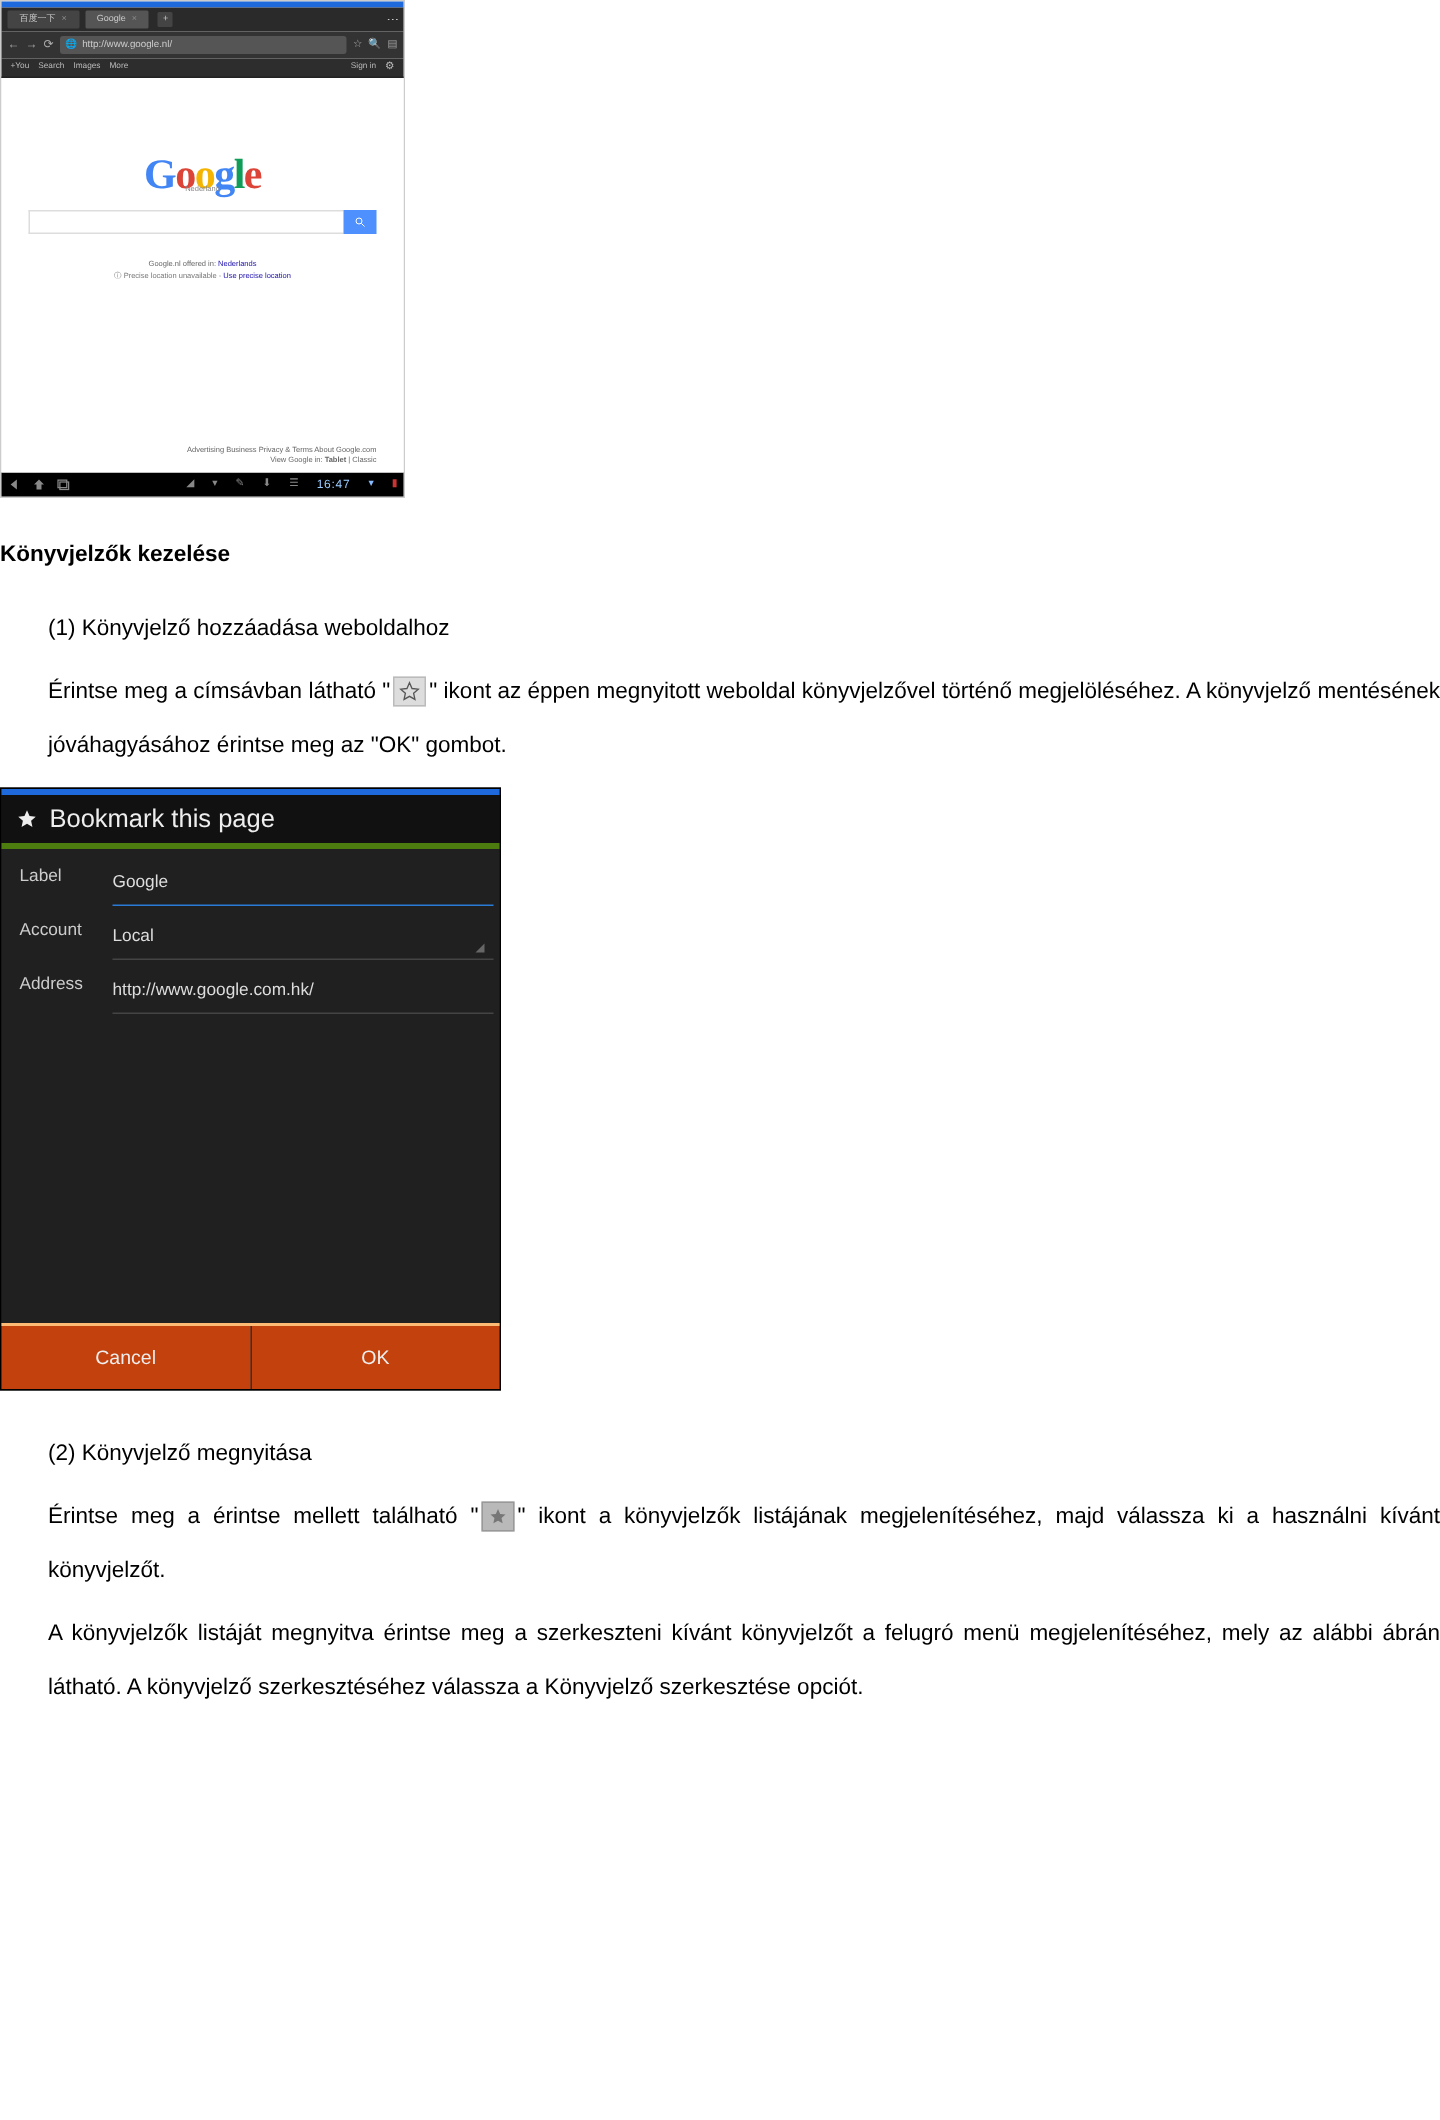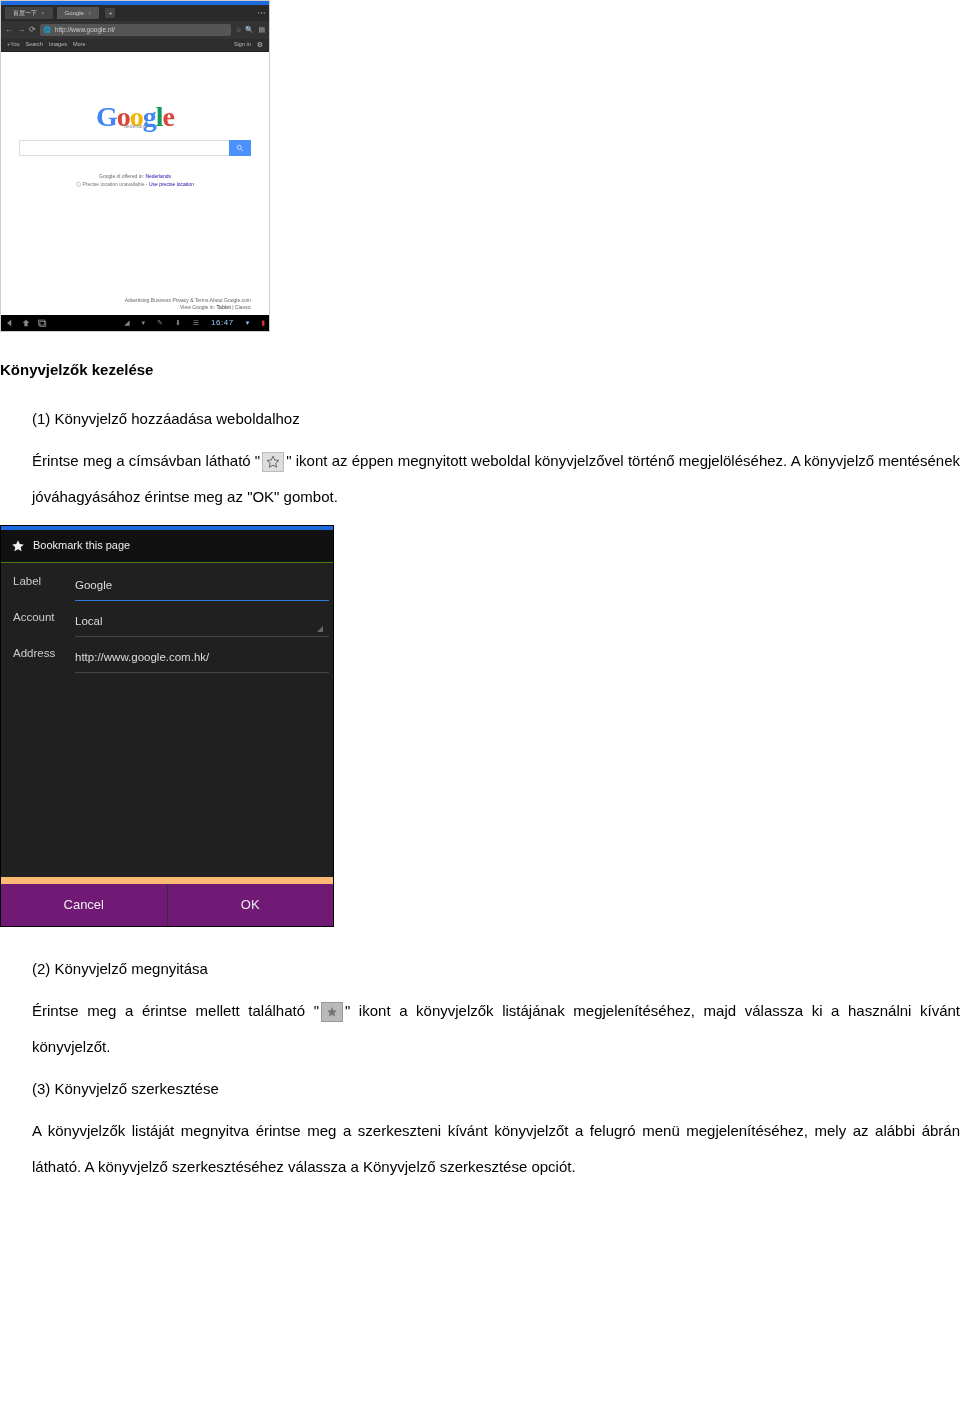--- a/index.html
+++ b/index.html
@@ -89,37 +89,37 @@
 
   
   .shot2 {
     width: 332px; height: 400px; margin: 10px 0 24px 0;
     background:#1c1c1c; display:flex; flex-direction:column;
     border:1px solid #000;
   }
   .shot2 .topbar2 { height:4px; background:#1e6add;}
   .shot2 .dlg-title {
     height:32px; background:#111; display:flex; align-items:center; gap:8px;
-    padding:0 10px; color:#eee; font-size:11px; border-bottom:1px solid #4d7c0f;
+    padding:0 10px; color:#eee; font-size:17px; border-bottom:4px solid #4d7c0f;
   }
   .dlg-title svg{width:14px;height:14px; fill:#eee;}
   .shot2 .formarea { flex:1; padding:8px 4px 0 4px; background:#202020;}
   .shot2 .row { display:flex; align-items:flex-start; height:36px; font-size:11.5px;}
   .shot2 .lbl { width:62px; color:#ccc; padding-left:8px;}
   .shot2 .val { flex:1; color:#ddd; padding:4px 0; position:relative;}
   .shot2 .underline { border-bottom:1px solid #2a7bd6;}
   .shot2 .underline-grey { border-bottom:1px solid #444;}
   .shot2 .spinner::after{
     content:""; position:absolute; right:6px; bottom:4px;
     width:0;height:0;border-left:6px solid transparent; border-bottom:6px solid #666;
   }
   .shot2 .bm-ico { display:inline-flex; align-items:center; gap:6px;}
   .bm-ico svg{width:11px;height:11px; fill:#bbb;}
   .shot2 .btnrow {
-    height:42px; background:#701a75; display:flex; border-top:7px solid #fdba74;
+    height:42px; background:#c2410c; display:flex; border-top:2px solid #fdba74;
   }
   .shot2 .dlgbtn {
     flex:1; display:flex; align-items:center; justify-content:center;
     color:#eee; font-size:13px; border-right:1px solid #333;
   }
   .shot2 .dlgbtn:last-child{border-right:none;}
 
 </style>
 </head>
 <body>
@@ -257,18 +257,17 @@
 
   <div class="body-text">
     <p class="para">(2)  Könyvjelző megnyitása</p>
 
     <p class="para">
       <span>Érintse meg a érintse mellett található "</span><span class="inline-icon bookstar"><svg viewBox="0 0 24 24">
             <path d="M12 2 L14.9 8.6 L22 9.3 L16.7 14 L18.2 21 L12 17.5 L5.8 21 L7.3 14 L2 9.3 L9.1 8.6 Z" fill="#777"></path>
           </svg></span><span>" ikont a könyvjelzők listájának megjelenítéséhez, majd válassza ki a használni kívánt könyvjelzőt.</span>
     </p>
 
-    <p class="para">(3)  Könyvjelző szerkesztése</p>
 
     <p class="para">A könyvjelzők listáját megnyitva érintse meg a szerkeszteni kívánt könyvjelzőt a felugró menü megjelenítéséhez, mely az alábbi ábrán látható. A könyvjelző szerkesztéséhez válassza a Könyvjelző szerkesztése opciót.</p>
   </div>
 
 </div>
 
 </body></html>

